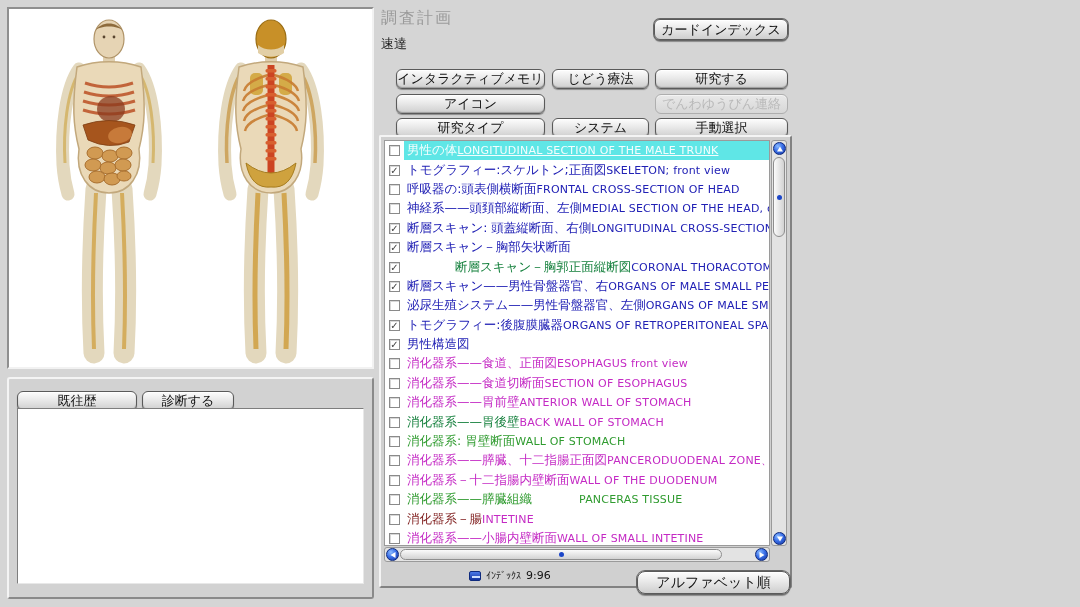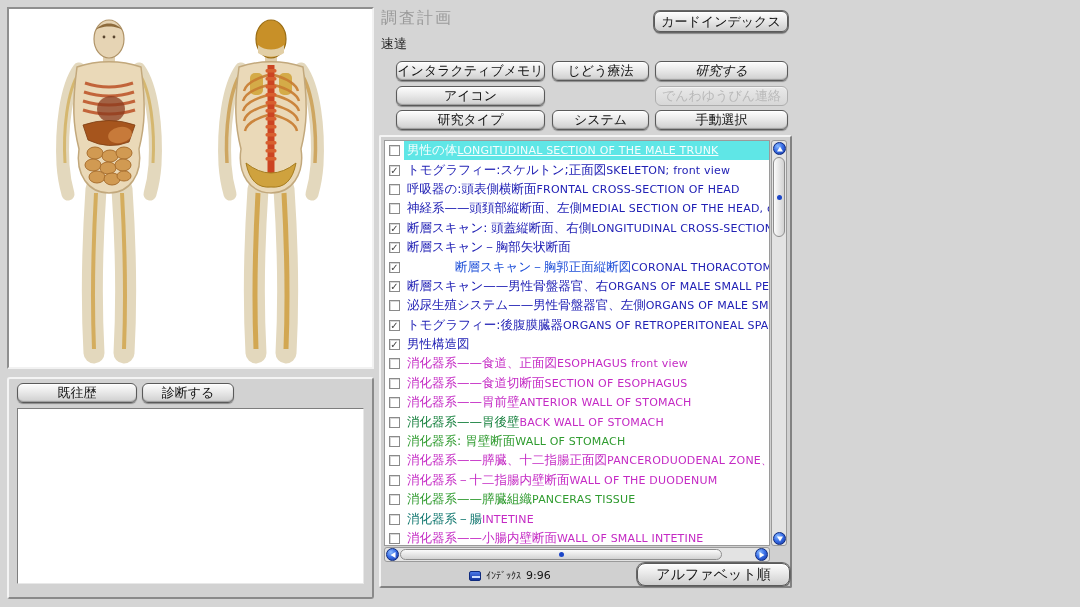--- a/index.html
+++ b/index.html
@@ -6,21 +6,21 @@
   html,body { width:1080px; height:607px; overflow:hidden; }
   body { font-family:"DejaVu Sans","Liberation Sans",sans-serif; background:#d5d5d5; position:relative; }
   #screen { position:absolute; inset:0; background:#d5d5d5; }
 
   
   .btn {
     position:absolute; display:flex; align-items:center; justify-content:center;
     background:linear-gradient(#fdfdfd 0%,#e9e9e9 45%,#cecece 100%);
     border:1px solid #5a5a5a; border-radius:6px;
     box-shadow: inset 0 1px 0 #ffffff, inset 0 -1px 1px #9c9c9c, 0 1px 1px #8a8a8a;
-    font-size:13px; color:#111; cursor:pointer; white-space:nowrap; overflow:hidden;
+    font-size:13px; color:#111; cursor:pointer; white-space:nowrap; overflow:hidden;margin-top:8px;
   }
   .btn.disabled {
     color:#b9b9b9; background:linear-gradient(#e9e9e9,#d7d7d7);
     border-color:#aeaeae; box-shadow:inset 0 1px 0 #f4f4f4;
   }
 
   
   #anatomy-panel {
     position:absolute; left:7px; top:7px; width:367px; height:362px;
     background:#ffffff; border:2px solid; border-color:#8f8f8f #f2f2f2 #f2f2f2 #8f8f8f;
@@ -40,21 +40,21 @@
   }
 
   
   #page-title { position:absolute; left:381px; top:8px; font-size:16px; letter-spacing:2px; color:#9b9b9b; }
   #express-label { position:absolute; left:381px; top:35px; font-size:13px; color:#1c1c1c; }
   #card-index-btn { left:654px; top:11px; width:134px; height:21px; box-shadow:inset 0 1px 0 #fff, 0 0 0 1px #666, 0 2px 1px #8a8a8a; }
 
   
   #btn-interactive { left:396px; top:61px; width:149px; height:20px; }
   #btn-autotherapy { left:552px; top:61px; width:97px;  height:20px; }
-  #btn-research    { left:655px; top:61px; width:133px; height:20px;font-style:italic; }
+  #btn-research    { left:655px; top:61px; width:133px; height:20px; }
   #btn-icon        { left:396px; top:86px; width:149px; height:20px; }
   #btn-phonemail   { left:655px; top:86px; width:133px; height:20px; }
   #btn-restype     { left:396px; top:110px; width:149px; height:20px; }
   #btn-system      { left:552px; top:110px; width:97px;  height:20px; }
   #btn-manual      { left:655px; top:110px; width:133px; height:20px; }
 
   
   #list-panel {
     position:absolute; left:379px; top:135px; width:413px; height:453px;
     background:#d0d0d0; border:2px solid; border-color:#f4f4f4 #828282 #828282 #f4f4f4; border-radius:2px;
@@ -273,21 +273,21 @@
         <div class="row">
     <span class="cb">✓</span>
     <span class="txt">
             <span class="jp" style="color: rgb(33, 33, 181);">断層スキャン－胸部矢状断面</span>
             <span class="en" style="color: rgb(33, 33, 181);"></span>
           </span>
   </div>
         <div class="row">
     <span class="cb">✓</span>
     <span class="txt">
-            <span class="jp" style="color: #1d4ed8; padding-left: 48px;">断層スキャン－胸郭正面縦断図</span>
+            <span class="jp" style="color: #15803d; padding-left: 48px;">断層スキャン－胸郭正面縦断図</span>
             <span class="en" style="color: rgb(33, 33, 181);">CORONAL THORACOTOMY at the level of as</span>
           </span>
   </div>
         <div class="row">
     <span class="cb">✓</span>
     <span class="txt">
             <span class="jp" style="color: rgb(33, 33, 181);">断層スキャン——男性骨盤器官、右</span>
             <span class="en" style="color: rgb(33, 33, 181);">ORGANS OF MALE SMALL PELVIS，rig</span>
           </span>
   </div>
@@ -358,27 +358,27 @@
     <span class="cb"></span>
     <span class="txt">
             <span class="jp" style="color: rgb(196, 42, 196);">消化器系－十二指腸内壁断面</span>
             <span class="en" style="color: rgb(196, 42, 196);">WALL OF THE DUODENUM</span>
           </span>
   </div>
         <div class="row">
     <span class="cb"></span>
     <span class="txt">
             <span class="jp" style="color: rgb(47, 155, 47);">消化器系——膵臓組織</span>
-            <span class="en" style="color: rgb(47, 155, 47);">PANCERAS TISSUE</span>
-          </span>
-  </div>
-        <div class="row">
-    <span class="cb"></span>
-    <span class="txt">
-            <span class="jp" style="color: #0f766e; text-align: right;">消化器系－腸</span>
+            <span class="en" style="color: rgb(47, 155, 47); margin-left: 47px;">PANCERAS TISSUE</span>
+          </span>
+  </div>
+        <div class="row">
+    <span class="cb"></span>
+    <span class="txt">
+            <span class="jp" style="color: #7f1d1d; text-align: right;">消化器系－腸</span>
             <span class="en" style="color: rgb(196, 42, 196);">INTETINE</span>
           </span>
   </div>
         <div class="row">
     <span class="cb"></span>
     <span class="txt">
             <span class="jp" style="color: rgb(196, 42, 196);">消化器系——小腸内壁断面</span>
             <span class="en" style="color: rgb(196, 42, 196);">WALL OF SMALL INTETINE</span>
           </span>
   </div>

